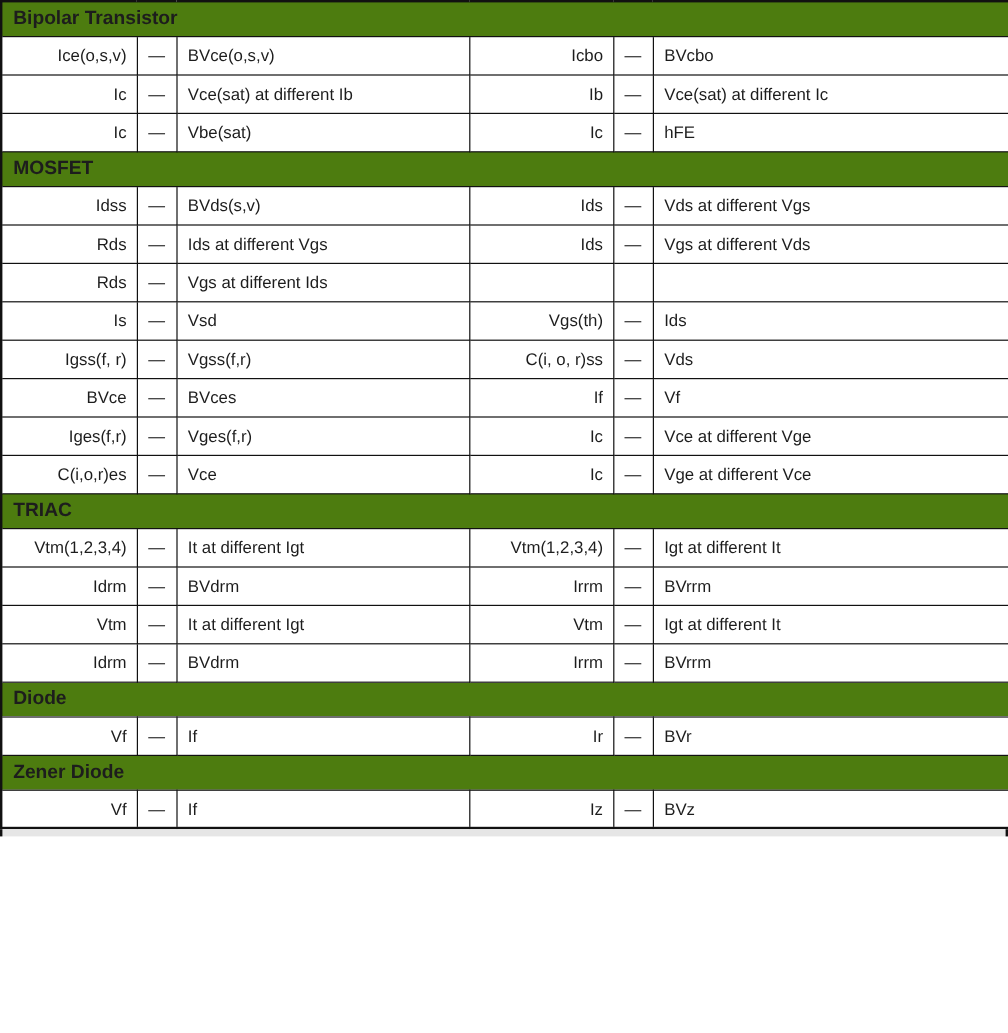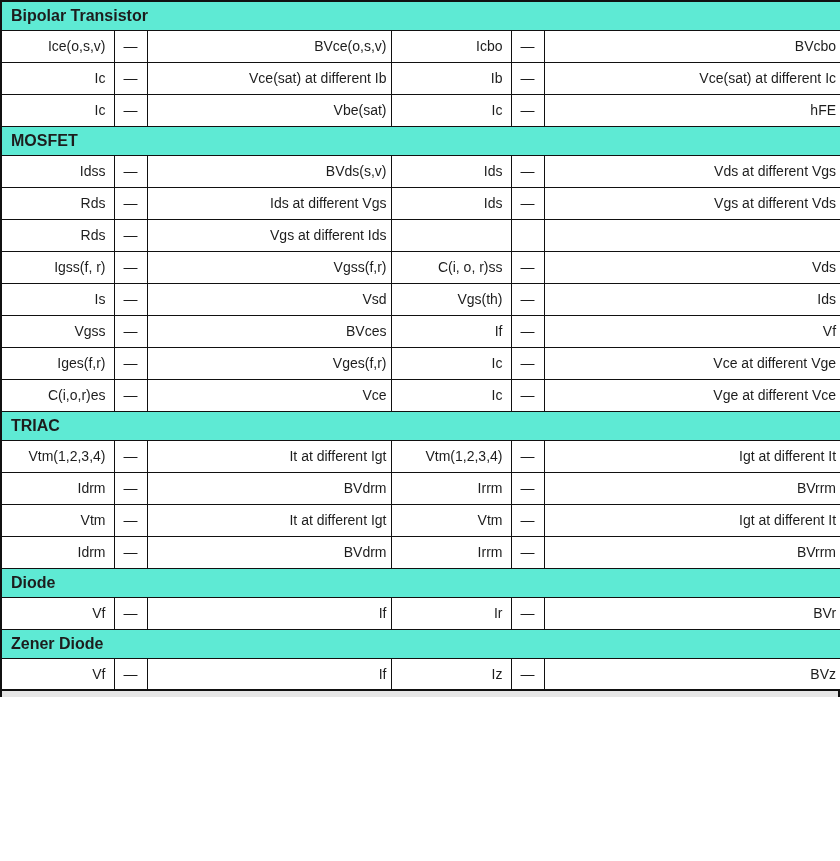--- a/index.html
+++ b/index.html
@@ -23,42 +23,42 @@
     border: 2px solid #111111;
   }
   table.param-table td {
     border: 1.5px solid #111111;
     overflow: hidden;
     white-space: nowrap;
     vertical-align: middle;
     box-sizing: border-box;
   }
   td.section-header {
-    background: #5eead4;
+    background: #4d7c0f;
     font-weight: bold;
     font-size: 16px;
     height: 29px;
     padding: 0 4px 0 9px;
     text-align: left;
   }
   tr.data-row td {
     height: 32px;
     font-size: 14px;
     background: #ffffff;
   }
   td.param {
     text-align: right;
     padding: 0 8px 0 4px;
   }
   td.dash {
     text-align: center;
     padding: 0;
   }
   td.desc {
-    text-align: right;
+    text-align: left;
     padding: 0 4px 0 9px;
   }
   .partial-strip {
     width: 836px;
     height: 6px;
     background: #e6e6e6;
     border-left: 2px solid #111111;
     border-right: 2px solid #111111;
     box-sizing: content-box;
   }
@@ -125,37 +125,37 @@
         </tr>
         <tr class="data-row">
           <td class="param">Rds</td>
           <td class="dash">—</td>
           <td class="desc">Vgs at different Ids</td>
           <td class="param"></td>
           <td class="dash"></td>
           <td class="desc"></td>
         </tr>
         <tr class="data-row">
+          <td class="param">Is</td>
+          <td class="dash">—</td>
+          <td class="desc">Vsd</td>
+          <td class="param">Vgs(th)</td>
+          <td class="dash">—</td>
+          <td class="desc">Ids</td>
+        </tr>
+        <tr class="data-row">
           <td class="param">Igss(f, r)</td>
           <td class="dash">—</td>
           <td class="desc">Vgss(f,r)</td>
           <td class="param">C(i, o, r)ss</td>
           <td class="dash">—</td>
           <td class="desc">Vds</td>
         </tr>
         <tr class="data-row">
-          <td class="param">Is</td>
-          <td class="dash">—</td>
-          <td class="desc">Vsd</td>
-          <td class="param">Vgs(th)</td>
-          <td class="dash">—</td>
-          <td class="desc">Ids</td>
-        </tr>
-        <tr class="data-row">
-          <td class="param">Vgss</td>
+          <td class="param">BVce</td>
           <td class="dash">—</td>
           <td class="desc">BVces</td>
           <td class="param">If</td>
           <td class="dash">—</td>
           <td class="desc">Vf</td>
         </tr>
         <tr class="data-row">
           <td class="param">Iges(f,r)</td>
           <td class="dash">—</td>
           <td class="desc">Vges(f,r)</td>

